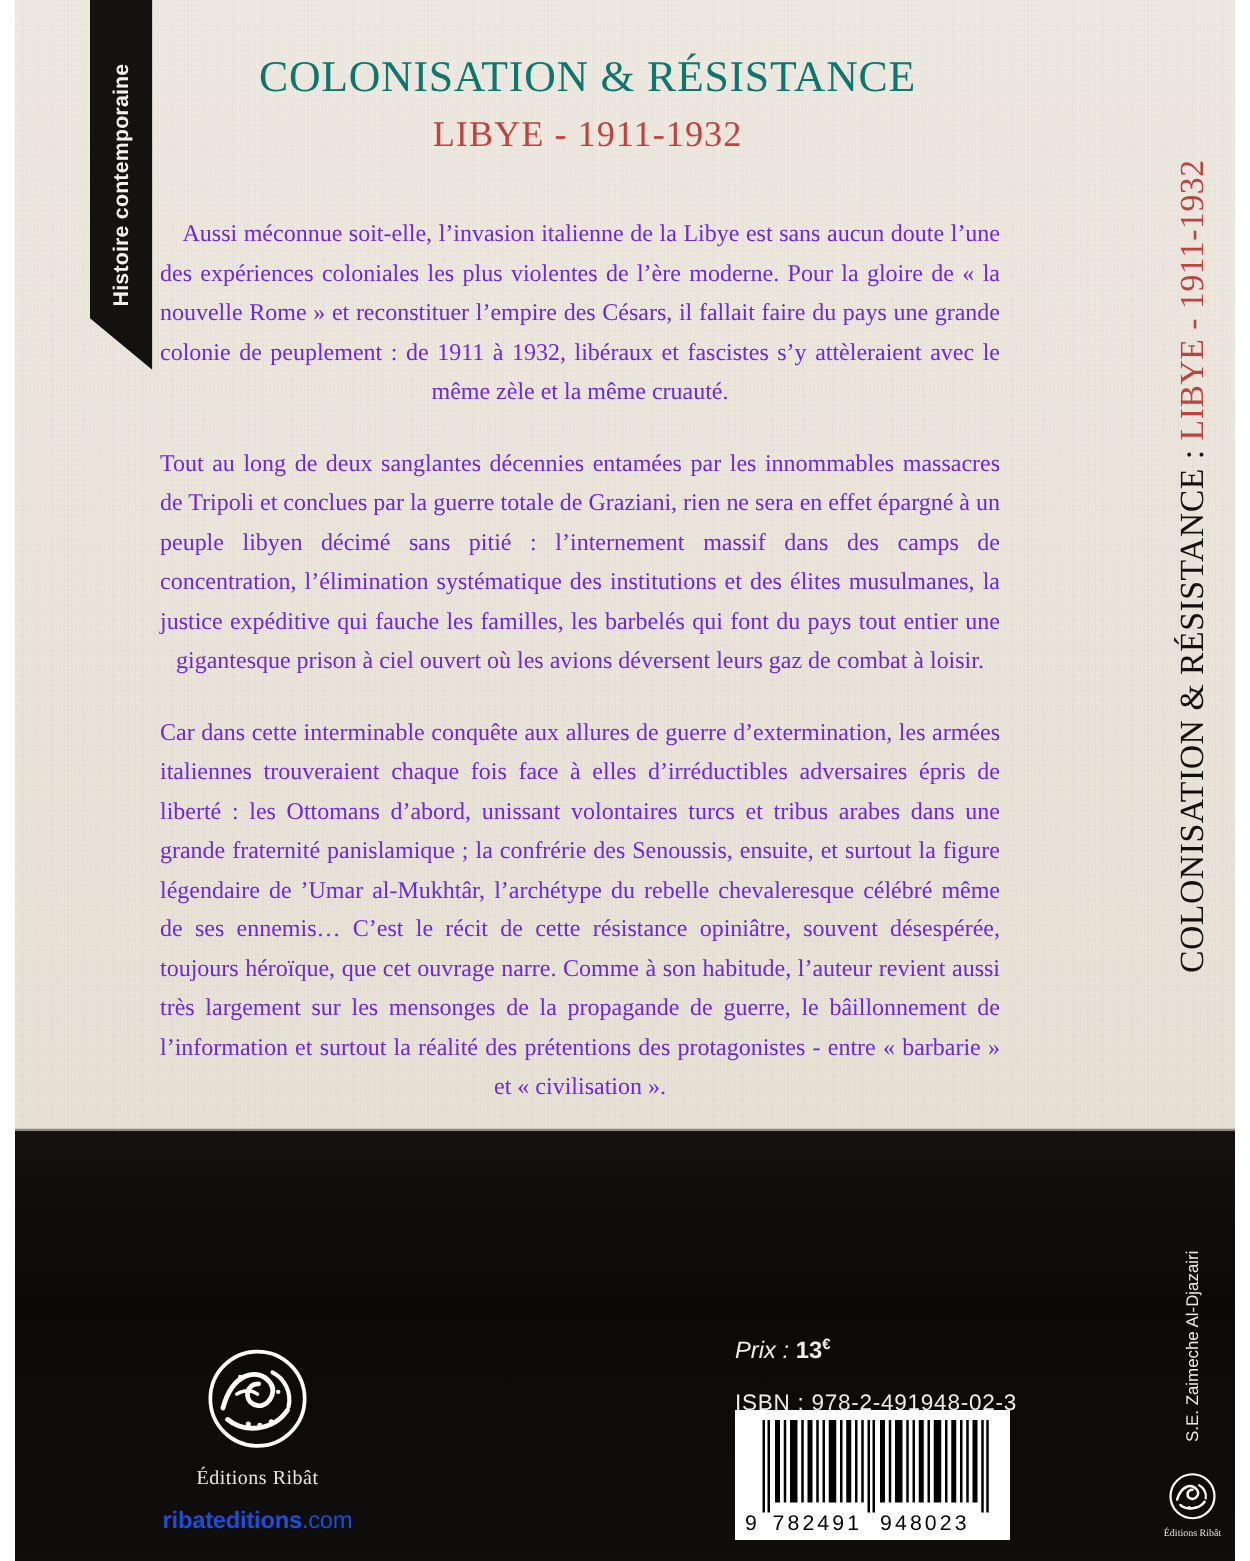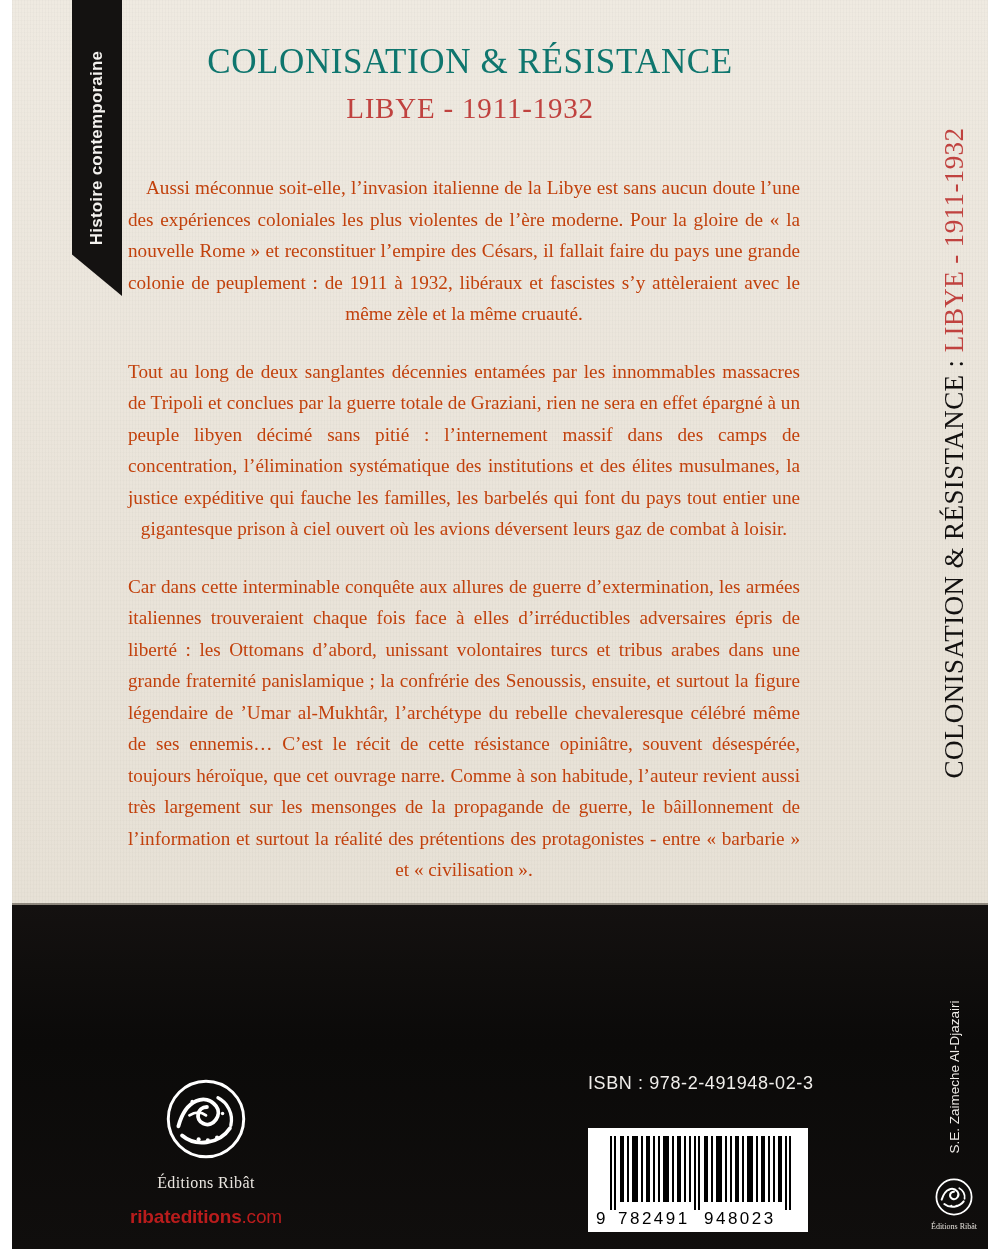--- a/index.html
+++ b/index.html
@@ -122,21 +122,21 @@
     top: 172px;
     width: 672px;
   }
   .para {
     margin: 0 0 26px 0;
     text-align: justify;
     text-align-last: center;
     font-family: "Liberation Serif", serif;
     font-size: 19.2px;
     line-height: 31.5px;
-    color: #c2410c;
+    color: #6d28d9;
     hyphens: none;
   }
   .para:first-child { text-indent: 18px; }
   .para:last-child { margin-bottom: 0; margin-top: 12px; }
 
   
   .spine-top {
     position: absolute;
     left: 920px;
     top: 0;
@@ -208,21 +208,21 @@
   .publisher .name {
     font-family: "Liberation Serif", serif;
     font-size: 16px;
     color: #eae6e0;
     margin-top: 9px;
     letter-spacing: .4px;
   }
   .publisher .site {
     font-family: "Liberation Sans", sans-serif;
     font-size: 19px;
-    color: #b91c1c;
+    color: #1d4ed8;
     margin-top: 14px;
     letter-spacing: -0.2px;
   }
   .publisher .site b { font-weight: bold; }
   .publisher .site span { font-weight: normal; }
 
   
   .price-block {
     position: absolute;
     left: 588px;
@@ -235,21 +235,21 @@
     color: #f0eeeb;
     white-space: nowrap;
   }
   .price-line .lbl { font-style: italic; font-weight: normal; }
   .price-line .amt { font-weight: bold; font-style: normal; }
   .price-line .cur { font-weight: bold; font-size: 12px; vertical-align: super; }
   .isbn-line {
     font-family: "Liberation Sans", sans-serif;
     font-size: 18px;
     color: #f0eeeb;
-    margin-top: 5px;
+    margin-top: 20px;
     letter-spacing: 0.6px;
     white-space: nowrap;
   }
 
   .barcode {
     position: absolute;
     left: 588px;
     top: 1128px;
     width: 220px;
     height: 104px;
@@ -315,20 +315,21 @@
       <circle cx="52" cy="73" r="2.2" fill="#ffffff"></circle>
       <circle cx="62" cy="70" r="2.2" fill="#ffffff"></circle>
       <circle cx="35" cy="31" r="1.9" fill="#ffffff"></circle>
       <circle cx="68" cy="44" r="1.9" fill="#ffffff"></circle>
     </svg>
     <div class="name">Éditions Ribât</div>
     <div class="site"><b>ribateditions</b><span>.com</span></div>
   </div>
 
   <div class="price-block">
+    <div class="price-line"><span class="lbl">Prix : </span><span class="amt">13</span><span class="cur">€</span></div>
     <div class="isbn-line"><span>ISBN : </span><span>978-2-491948-02-3</span></div>
   </div>
 
   <div class="barcode">
     <svg width="220" height="104" viewBox="0 0 220 104">
       <rect x="0" y="0" width="220" height="104" fill="#ffffff"></rect>
       <g fill="#000000">
         <rect x="22" y="8" width="2" height="74"></rect>
         <rect x="26" y="8" width="2" height="74"></rect>
         <rect x="32" y="8" width="4" height="66"></rect>

